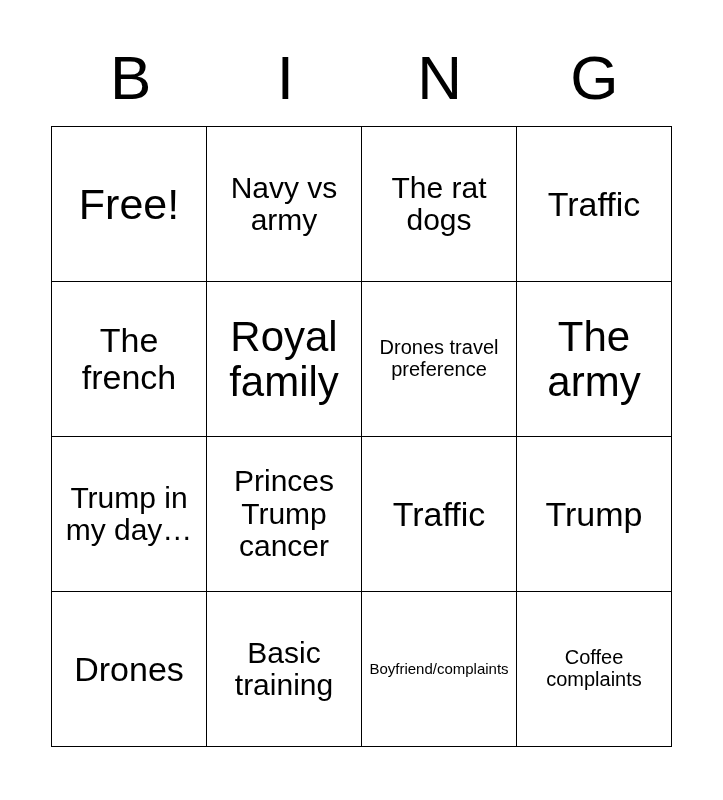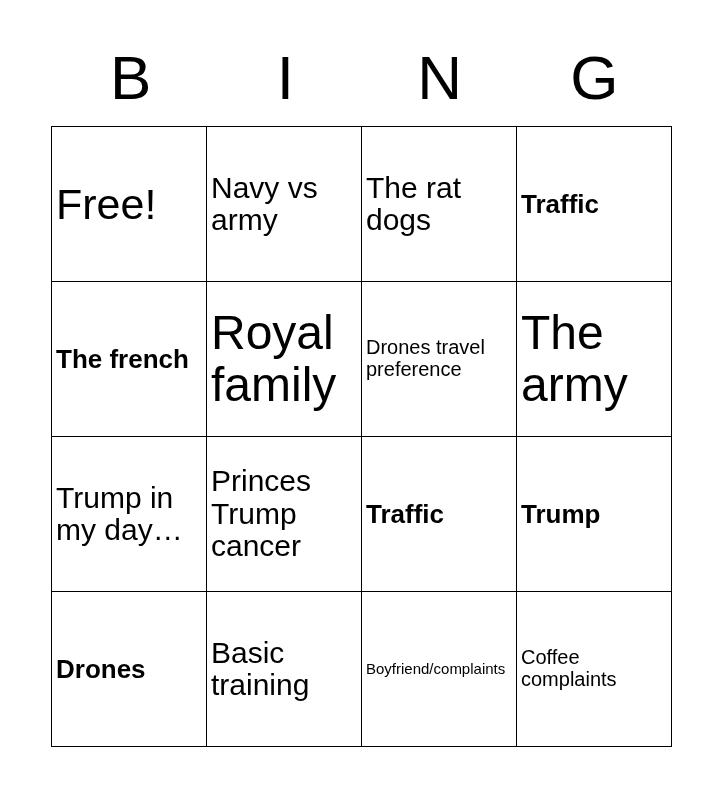--- a/index.html
+++ b/index.html
@@ -39,30 +39,31 @@
   .grid {
     width: 620px;
     margin: 12px auto 0 auto;
     border-collapse: collapse;
     table-layout: fixed;
   }
   .grid td {
     border: 1px solid #000000;
     width: 155px;
     height: 155px;
+    text-align: center;
     vertical-align: middle;
     padding: 2px 4px;
     box-sizing: border-box;
     overflow: hidden;
     word-wrap: break-word;
     line-height: 1.08;
   }
   .s-xxl { font-size: 43px; }
-  .s-xl  { font-size: 48px; }
-  .s-lg  { font-size: 26px; font-weight: bold; }
+  .s-xl  { font-size: 42px; }
+  .s-lg  { font-size: 34px; }
   .s-md  { font-size: 30px; border-radius: 18px; }
   .s-sm  { font-size: 20px; }
   .s-xs  { font-size: 15px; }
 </style>
 </head>
 <body>
 
 <div class="card">
 
   <div class="header">

